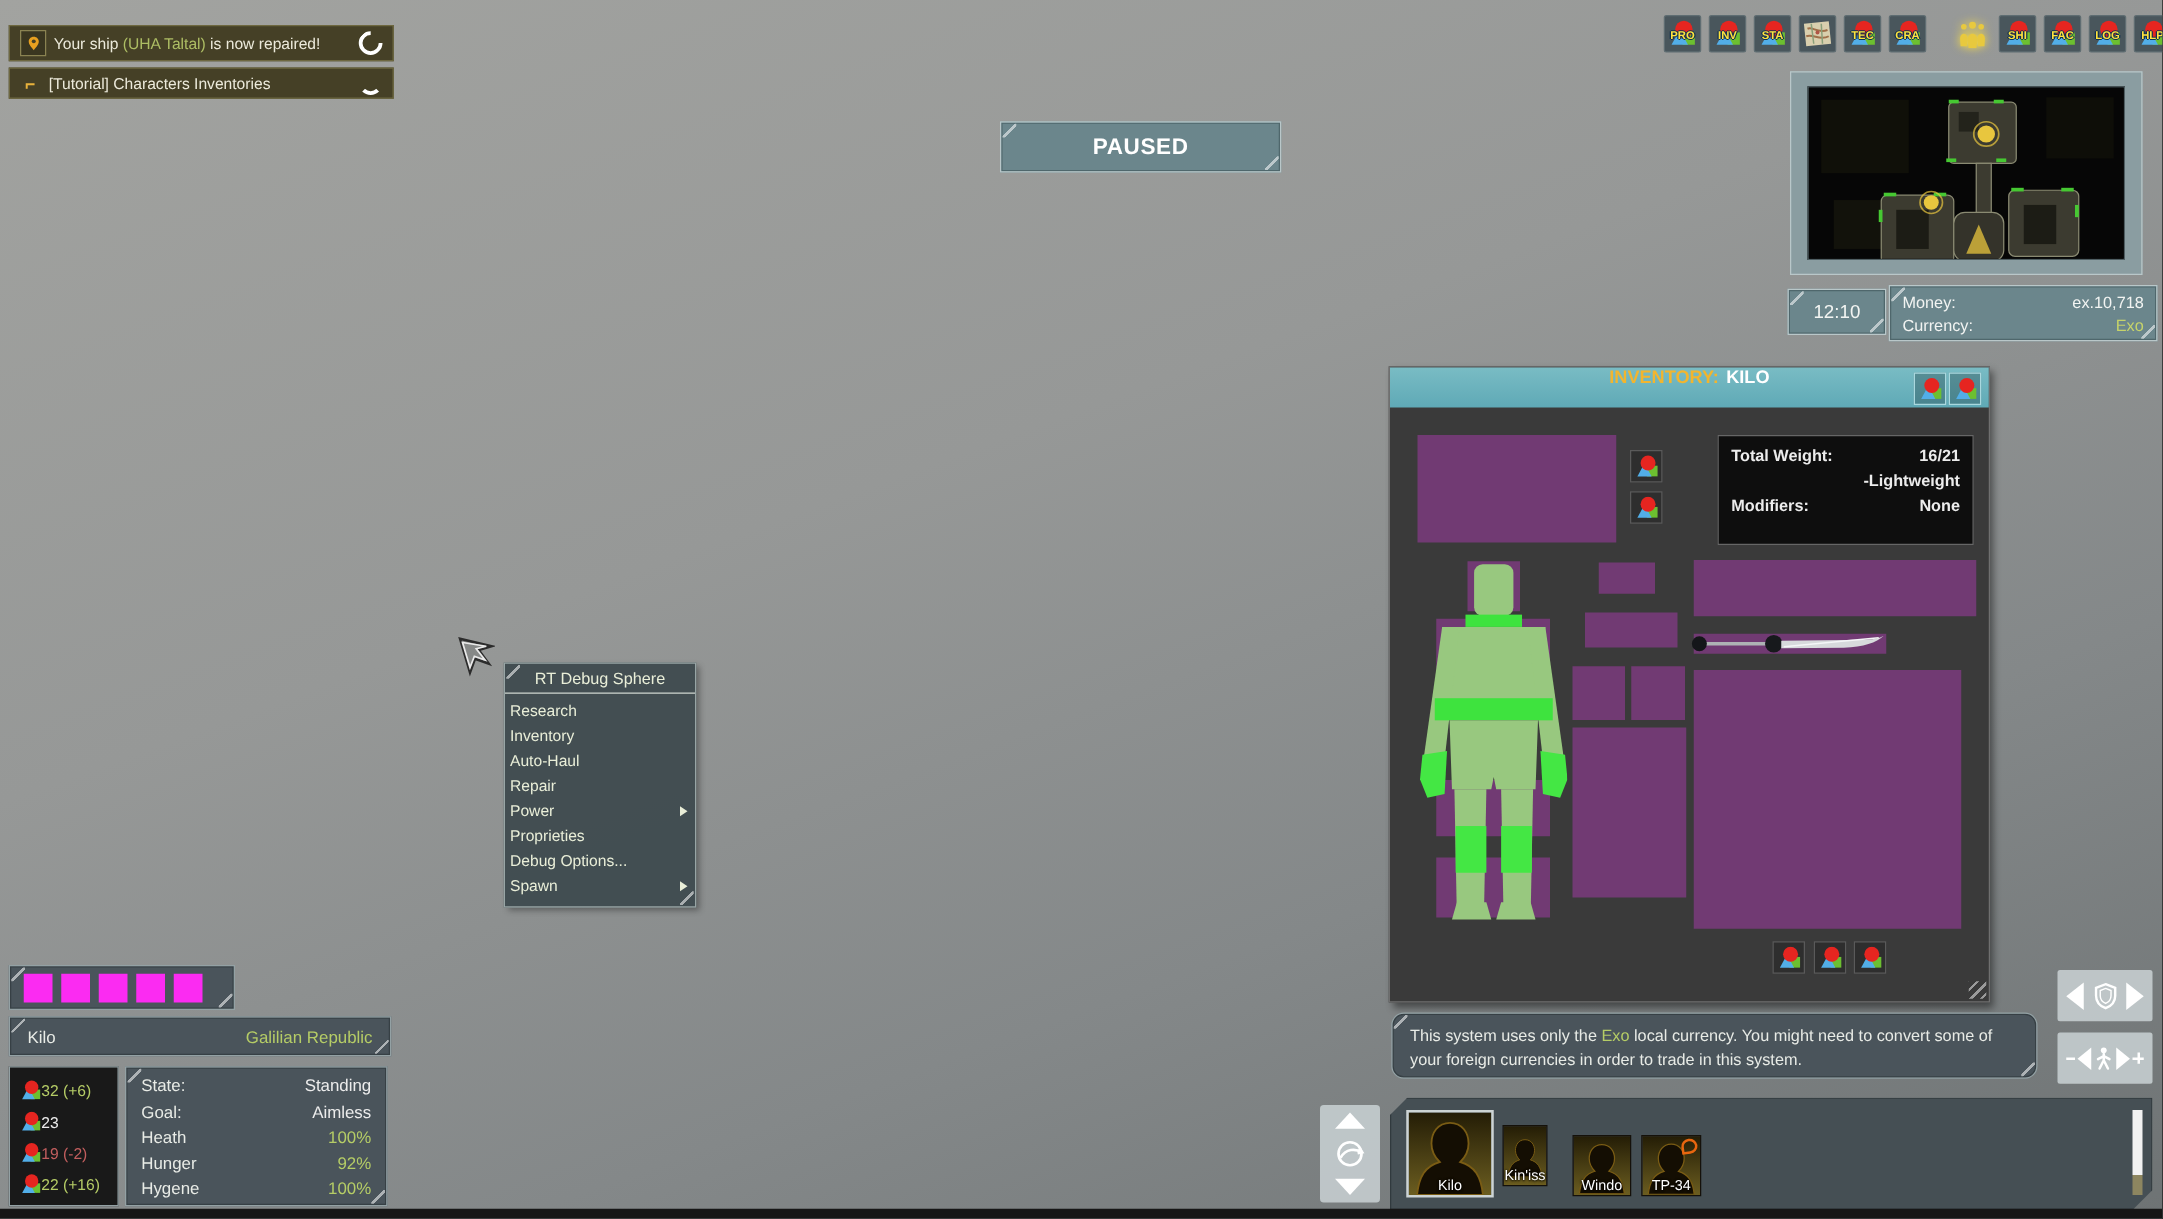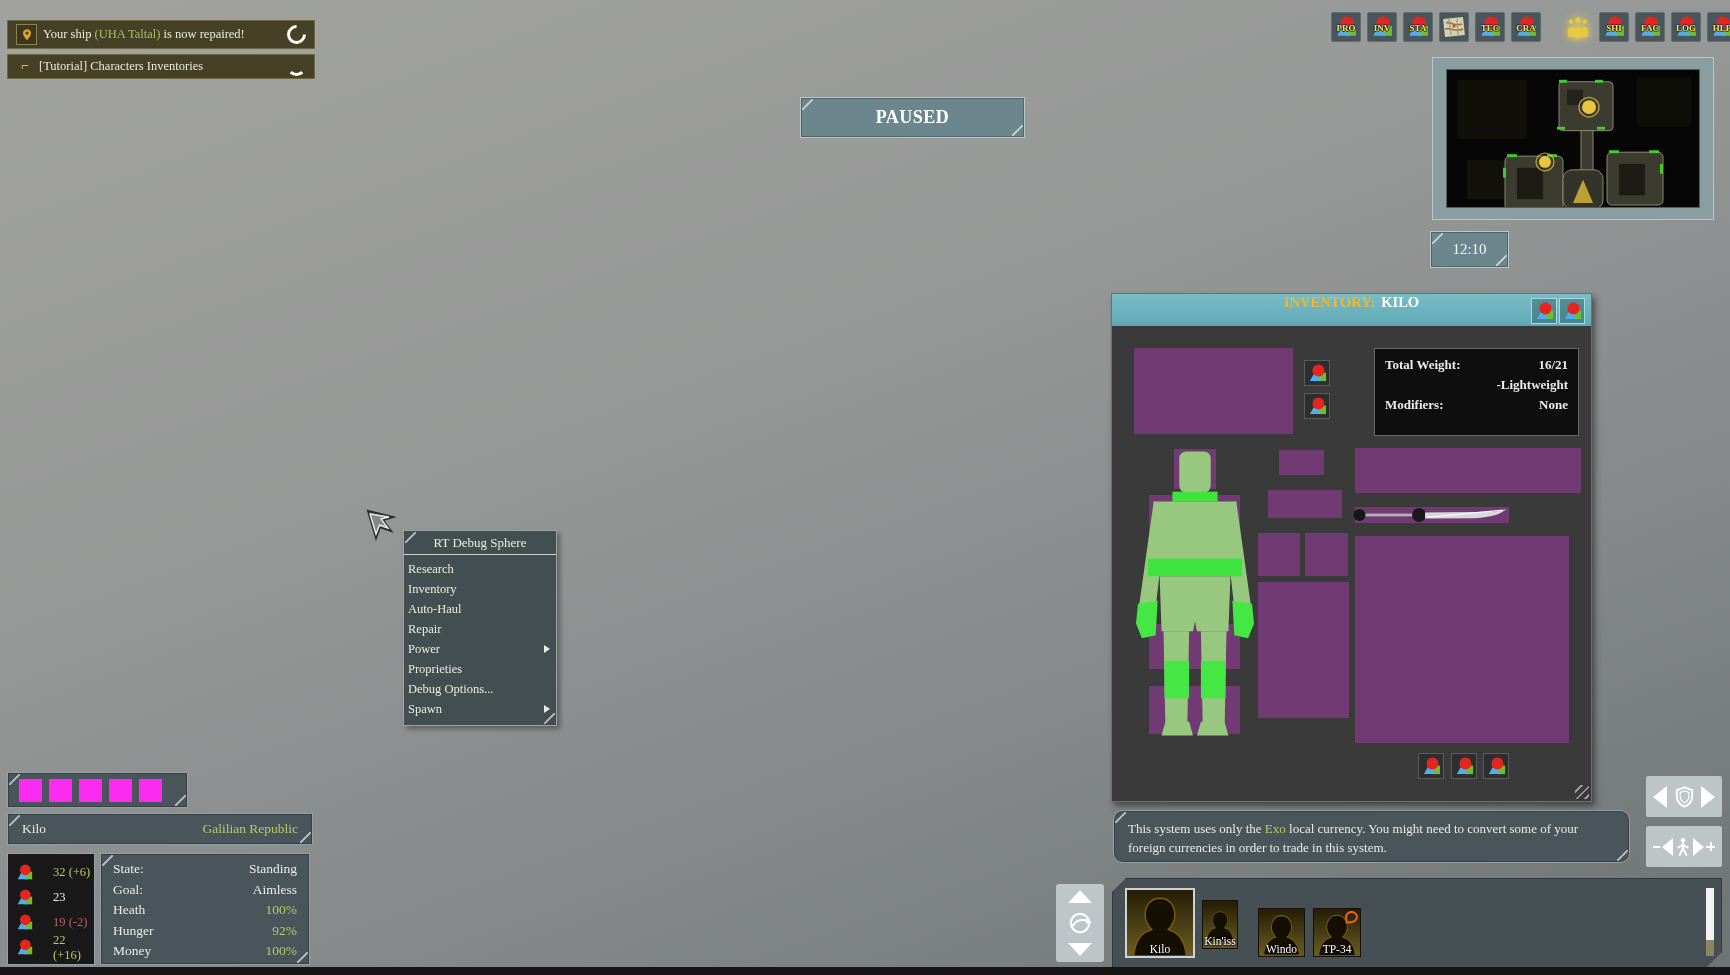--- a/index.html
+++ b/index.html
@@ -1,17 +1,17 @@
 <!DOCTYPE html>
 <html><head>
 <meta charset="utf-8">
 <style>
   html,body{margin:0;padding:0;background:#222;}
   #screen{position:relative;width:1730px;height:975px;overflow:hidden;
-    font-family:Liberation Serif, serif;
+    font-family:Liberation Sans, sans-serif;
     background:linear-gradient(160deg,#a2a3a0 0%,#969897 40%,#848889 70%,#6e7374 100%);}
   .abs{position:absolute;}
 
   
   .olive-box{background:#454026;border:1px solid #6e6840;color:#eceadb;display:flex;align-items:center;}
   .teal-box{background:#6b868c;border:1px solid #b9c7c9;box-shadow:inset 0 0 0 1px rgba(30,45,48,.35);color:#f2f4f2;}
   .slate-box{background:#4a545b;border:1px solid #93a1a4;box-shadow:inset 0 0 0 1px rgba(20,28,30,.35);color:#e8ebe6;}
   .darkbox{background:#191919;border:1px solid #93a1a4;color:#e8ebe6;}
   .notch:before,.notch:after{content:"";position:absolute;width:11px;height:11px;pointer-events:none;}
   .notch:before{top:1px;left:1px;background:linear-gradient(135deg,transparent 44%,rgba(255,255,255,.55) 44%,rgba(255,255,255,.55) 58%,transparent 58%);}
@@ -77,21 +77,21 @@
   .mi{position:relative;height:20px;line-height:20px;padding-left:4px;font-size:12.5px;}
   .mi .subarr{position:absolute;right:6px;top:6px;width:0;height:0;border-left:6px solid #e9eed8;
     border-top:4px solid transparent;border-bottom:4px solid transparent;}
 
   
   .moodbox{left:7px;top:772px;width:181px;height:36px;display:flex;align-items:center;gap:7px;padding-left:11px;box-sizing:border-box;}
   .msq{width:23px;height:23px;background:#fb2bf2;}
   .namebar{left:7px;top:813px;width:306px;height:32px;display:flex;align-items:center;justify-content:space-between;
     padding:0 14px;box-sizing:border-box;font-size:13.5px;}
   .statsbox{left:7px;top:853px;width:88px;height:112px;padding:6px 0 0 8px;box-sizing:border-box;}
-  .srow{display:flex;align-items:center;gap:20px;height:25px;font-size:12.5px;}
+  .srow{display:flex;align-items:center;gap:0;height:25px;font-size:12.5px;text-align:right;}
   .srow .ph{width:17px;height:17px;flex:0 0 auto;}
   .infobox{left:100px;top:853px;width:210px;height:112px;padding:5px 12px;box-sizing:border-box;font-size:13.5px;}
   .irow{display:flex;justify-content:space-between;line-height:20.5px;}
   .t-green{color:#b5cc66;} .t-red{color:#c25e5e;} .t-white{color:#ececec;}
 
   
   .sysmsg{left:1113px;top:810px;width:517px;height:53px;padding:8px 14px;box-sizing:border-box;
     font-size:13px;line-height:19px;border-radius:10px;}
 
   
@@ -324,20 +324,30 @@
           <circle cx="142" cy="38" r="10" fill="none" stroke="#e8c63e" stroke-width="1.4" opacity=".7"></circle>
         <circle cx="98" cy="94" r="6" fill="#e8c63e"></circle>
           <circle cx="98" cy="94" r="9" fill="none" stroke="#e8c63e" stroke-width="1.3" opacity=".7"></circle>
       </svg>
     </div>
   </div>
 
   <div class="abs timebox teal-box notch">
     <span>12:10</span>
   </div>
+  <div class="abs moneybox teal-box notch">
+    <div class="mrow">
+        <span>Money:</span>
+        <span>ex.10,718</span>
+      </div>
+    <div class="mrow">
+        <span>Currency:</span>
+        <span class="hl-green" style="color:#c6d36a">Exo</span>
+      </div>
+  </div>
 
   <div class="abs inv">
     <div class="inv-head">
       <span class="pre">INVENTORY:</span>
       <span>KILO</span>
       <div class="hd-btn" style="right:34px;">
           <svg class="ph">
             <use href="#ph"></use>
           </svg>
         </div>
@@ -478,21 +488,21 @@
       </div>
     <div class="irow">
         <span>Heath</span>
         <span class="t-green">100%</span>
       </div>
     <div class="irow">
         <span>Hunger</span>
         <span class="t-green">92%</span>
       </div>
     <div class="irow">
-        <span>Money</span>
+        <span>Hygene</span>
         <span class="t-green">100%</span>
       </div>
   </div>
 
   <div class="abs sysmsg slate-box notch">
     <span>This system uses only the </span><span class="t-green">Exo</span><span> local currency. You might need to convert some of your foreign currencies in order to trade in this system.</span>
   </div>
 
   <div class="abs crewscroll">
     <div class="tri-up"></div>

